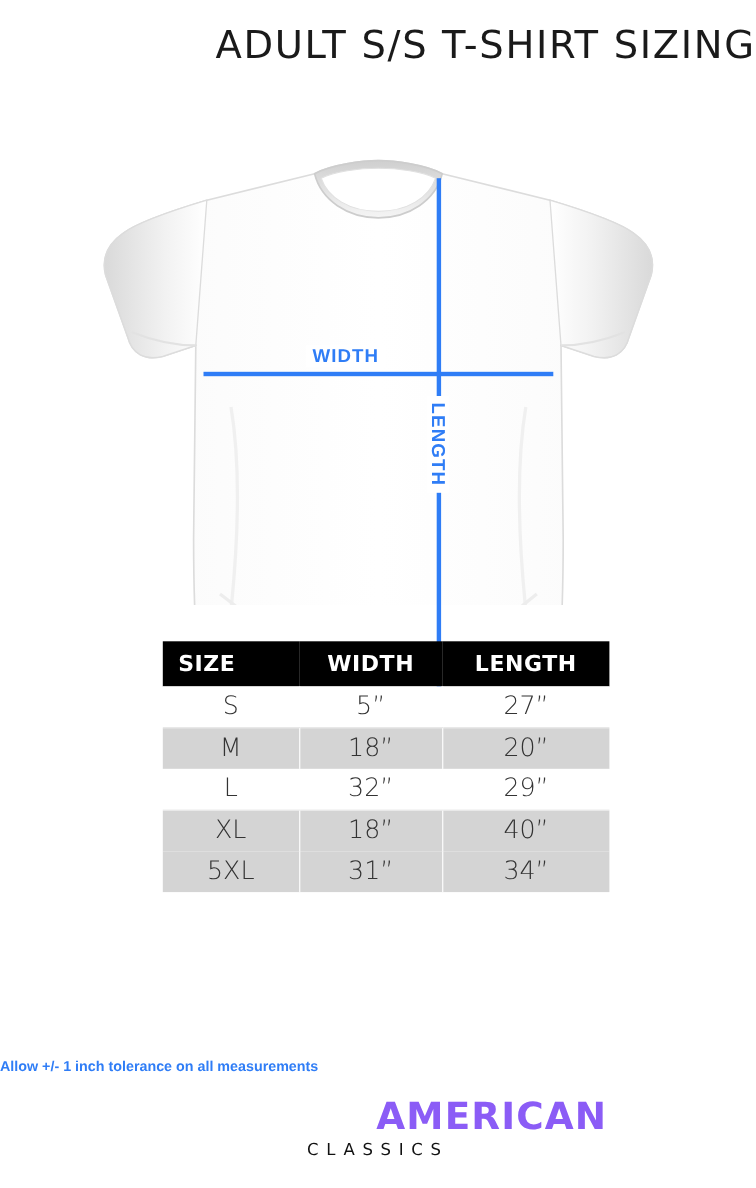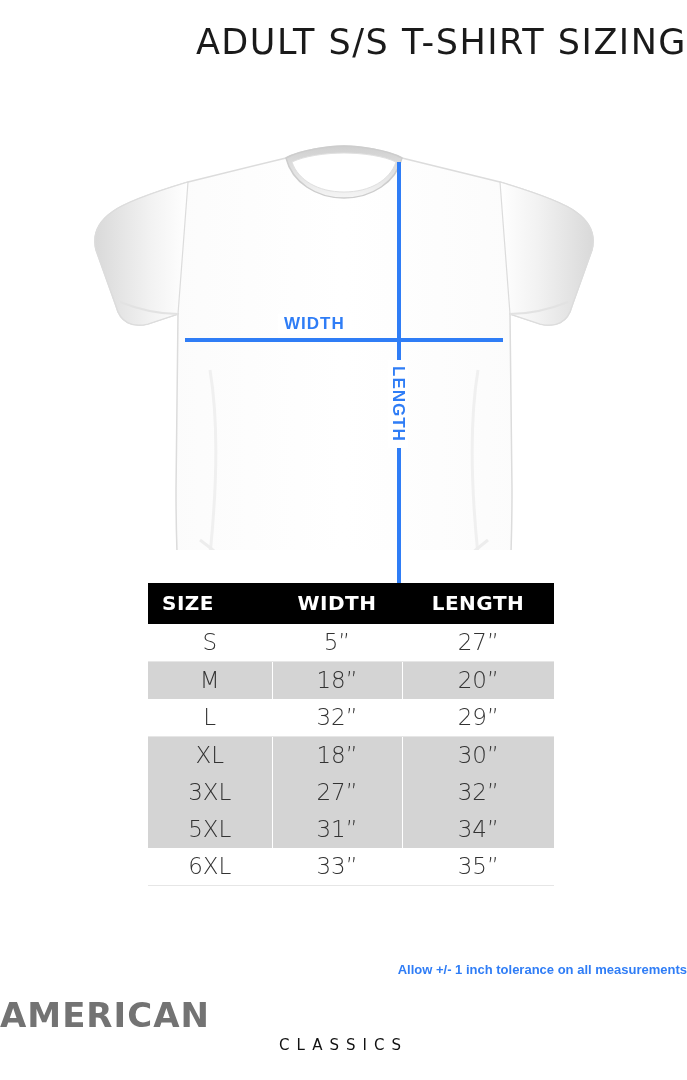--- a/index.html
+++ b/index.html
@@ -116,36 +116,36 @@
   tr.row-odd td { background: #ffffff; }
   tr.row-even td { background: #d4d4d4; }
   tr.row-odd td { border-bottom: 1px solid #e6e6e6; }
 
   
   .tolerance {
     position: absolute;
     top: 962px;
     left: 0;
     width: 687px;
-    text-align: right;
+    text-align: left;
     color: #2f7df6;
     font-size: 13px;
     font-weight: bold;
     font-family: "Liberation Sans", sans-serif;
   }
   .brand {
     position: absolute;
     top: 995px;
     left: 0;
     width: 552px;
-    text-align: left;
+    text-align: right;
     font-size: 34px;
     font-weight: bold;
     letter-spacing: 1px;
-    color: #737373;
+    color: #8b5cf6;
     font-family: "DejaVu Sans", sans-serif;
   }
   .brand-sub {
     position: absolute;
     top: 1036px;
     left: 0;
     width: 687px;
     text-align: center;
     font-size: 15px;
     letter-spacing: 7px;
@@ -251,36 +251,26 @@
         <td>20”</td>
       </tr>
       <tr class="row-odd">
         <td>L</td>
         <td>32”</td>
         <td>29”</td>
       </tr>
       <tr class="row-even">
         <td>XL</td>
         <td>18”</td>
-        <td>30”</td>
-      </tr>
-      <tr class="row-even">
-        <td>3XL</td>
-        <td>27”</td>
-        <td>32”</td>
+        <td>40”</td>
       </tr>
       <tr class="row-even">
         <td>5XL</td>
         <td>31”</td>
         <td>34”</td>
       </tr>
-      <tr class="row-odd">
-        <td>6XL</td>
-        <td>33”</td>
-        <td>35”</td>
-      </tr>
     </tbody>
   </table>
 </div>
 
 <div class="tolerance">Allow +/- 1 inch tolerance on all measurements</div>
 <div class="brand">AMERICAN</div>
 <div class="brand-sub">CLASSICS</div>
 
 </body></html>

